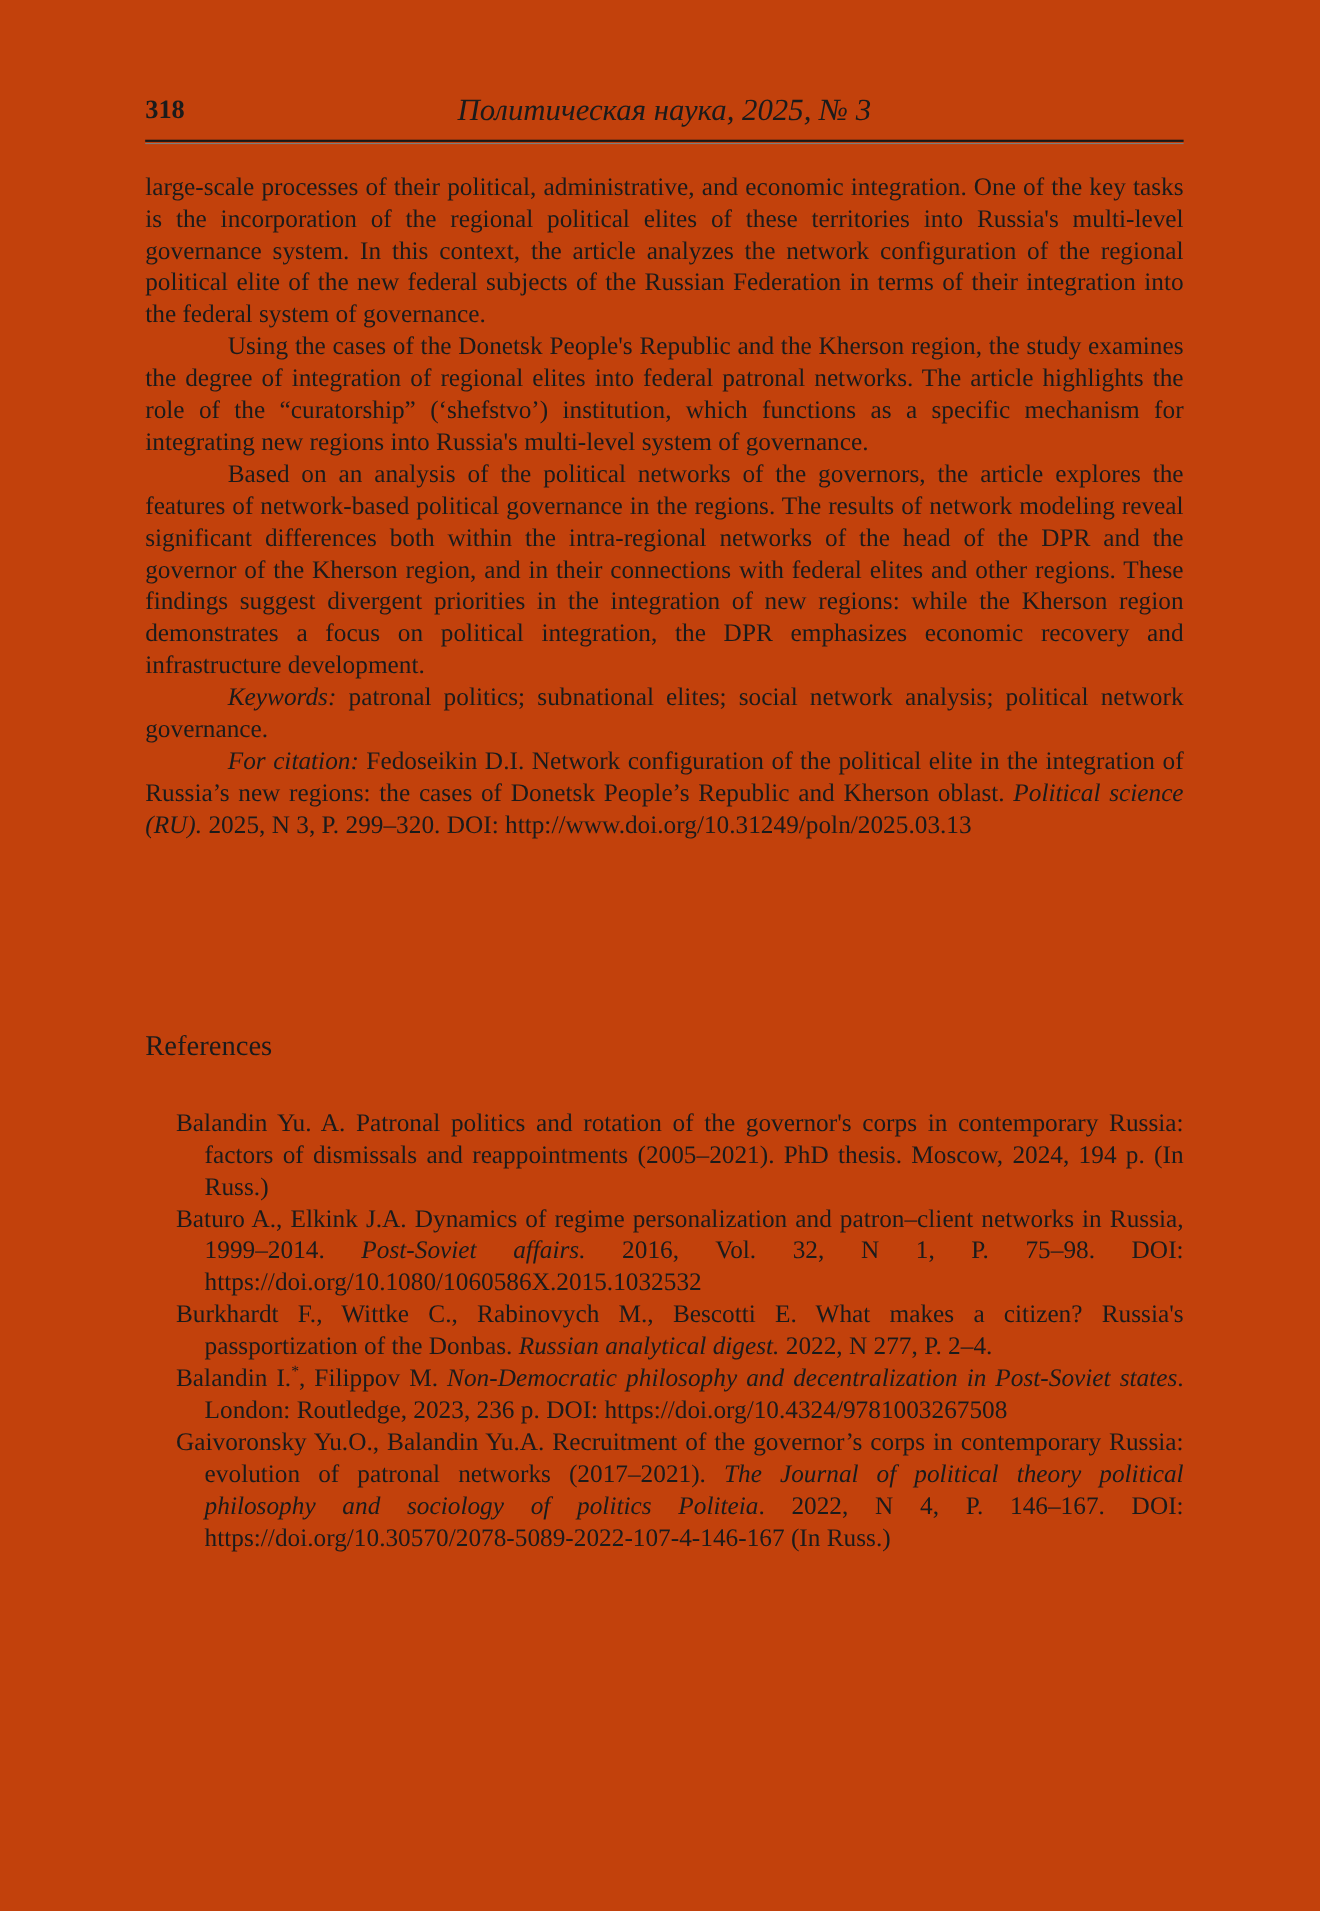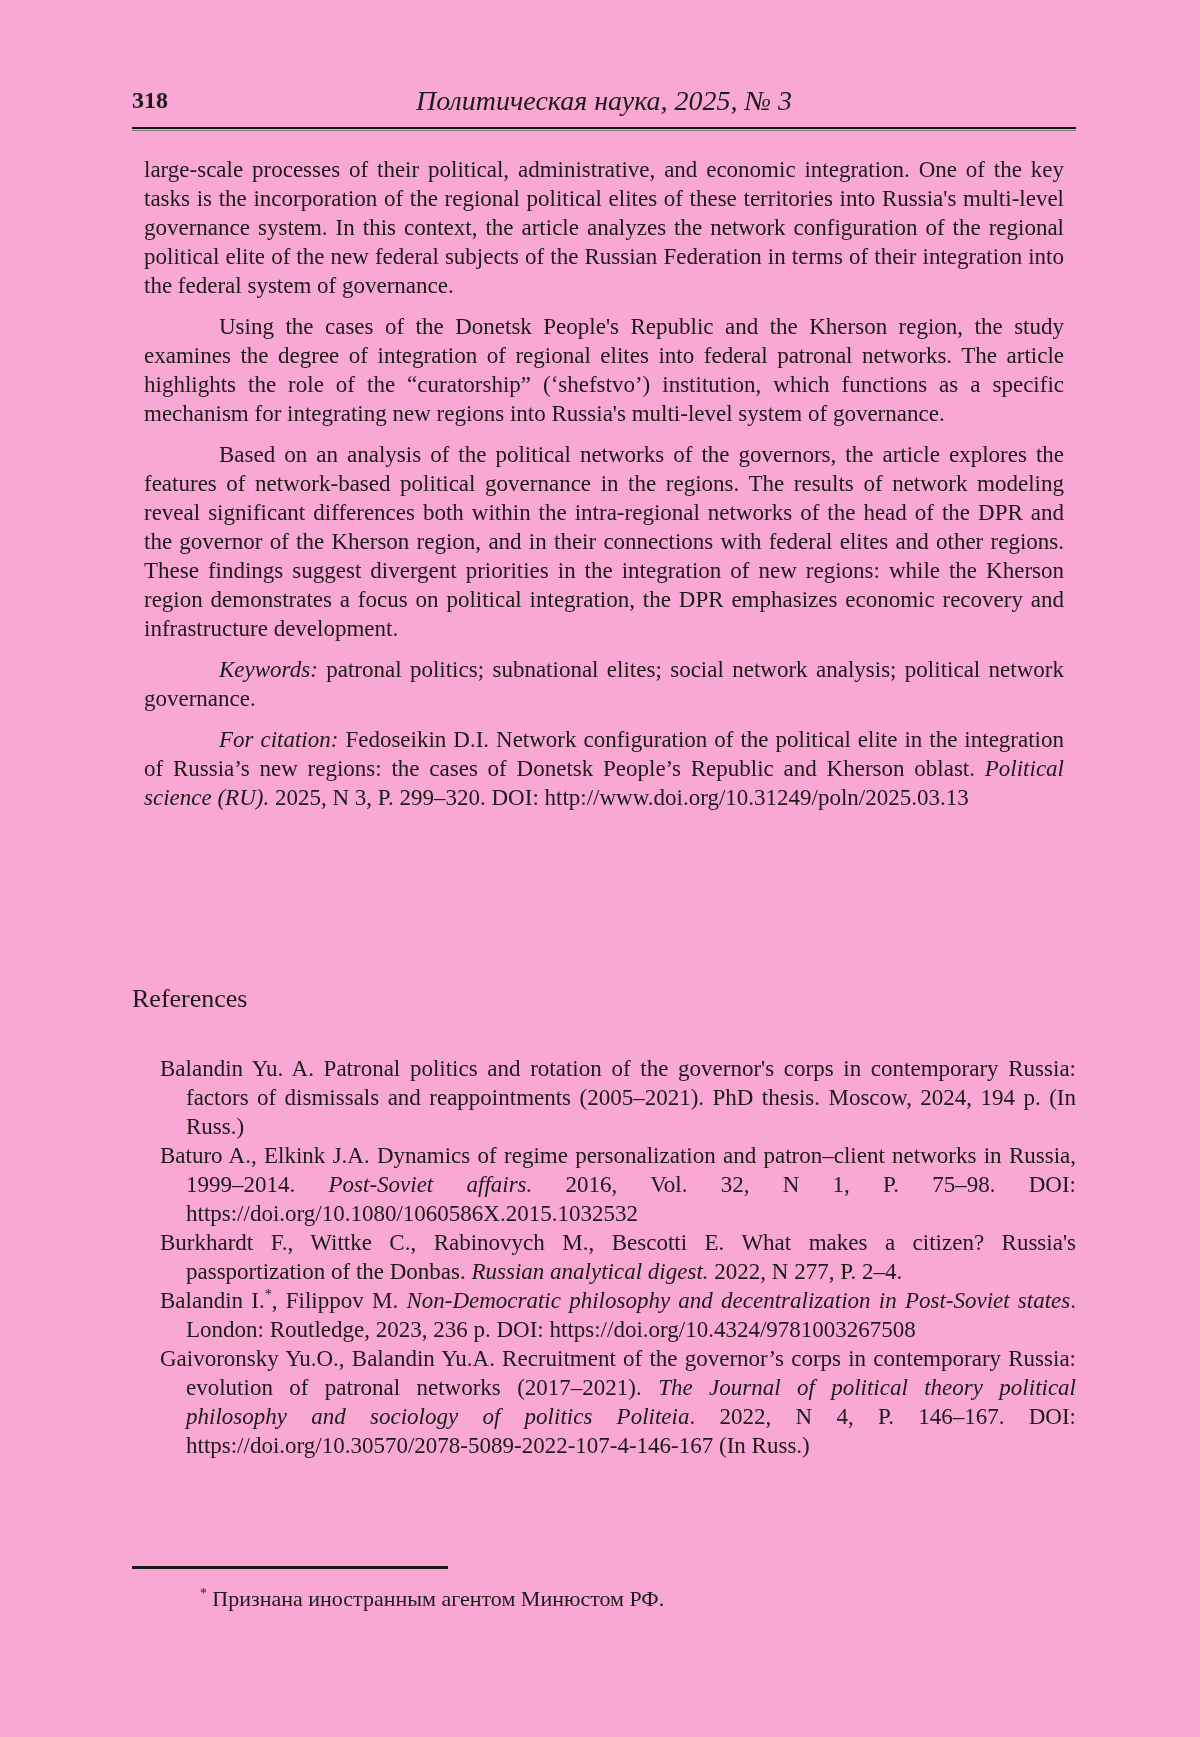--- a/index.html
+++ b/index.html
@@ -5,21 +5,21 @@
   html, body {
     margin: 0;
     padding: 0;
     background: #e8e8e8;
   }
   .page {
     position: relative;
     width: 1200px;
     height: 1737px;
     margin: 0 auto;
-    background: #f9a8d4;
+    background: #c2410c;
     box-sizing: border-box;
     padding: 86px 124px 0 132px;
     font-family: "Liberation Serif", "DejaVu Serif", serif;
     font-size: 23px;
     line-height: 29px;
     color: #1b1b1b;
   }
   .page-header {
     position: relative;
     height: 34px;
@@ -40,21 +40,21 @@
   .header-rule {
     height: 1px;
     border-top: 2px solid #171717;
     border-bottom: 1px solid #7d7d7d;
     margin-top: 7px;
   }
   .abstract {
     margin-top: 24px;
   }
   .para {
-    margin: 12px;
+    margin: 0;
     text-align: justify;
   }
   .para.indent {
     text-indent: 75px;
   }
   .it {
     font-style: italic;
   }
   sup {
     font-size: 0.62em;
@@ -116,18 +116,14 @@
   <h2 class="references-heading">References</h2>
 
   <section class="references">
       <p class="ref"><span>Balandin Yu. A. Patronal politics and rotation of the governor's corps in contemporary Russia: factors of dismissals and reappointments (2005–2021). PhD thesis. Moscow, 2024, 194 p. (In Russ.)</span></p>
       <p class="ref"><span>Baturo A., Elkink J.A. Dynamics of regime personalization and patron–client networks in Russia, 1999–2014. </span><span class="it">Post-Soviet affairs.</span><span> 2016, Vol. 32, N 1, P. 75–98. DOI: https://doi.org/10.1080/1060586X.2015.1032532</span></p>
       <p class="ref"><span>Burkhardt F., Wittke C., Rabinovych M., Bescotti E. What makes a citizen? Russia's passportization of the Donbas. </span><span class="it">Russian analytical digest.</span><span> 2022, N 277, P. 2–4.</span></p>
       <p class="ref"><span>Balandin I.</span><sup>*</sup><span>, Filippov M. </span><span class="it">Non-Democratic philosophy and decentralization in Post-Soviet states</span><span>. London: Routledge, 2023, 236 p. DOI: https://doi.org/10.4324/9781003267508</span></p>
       <p class="ref"><span>Gaivoronsky Yu.O., Balandin Yu.A. Recruitment of the governor’s corps in contemporary Russia: evolution of patronal networks (2017–2021). </span><span class="it">The Journal of political theory political philosophy and sociology of politics Politeia</span><span>. 2022, N 4, P. 146–167. DOI: https://doi.org/10.30570/2078-5089-2022-107-4-146-167 (In Russ.)</span></p>
     </section>
 
-  <div class="footnote-block">
-    <div class="footnote-rule"></div>
-    <p class="footnote-text"><sup>*</sup> <span>Признана иностранным агентом Минюстом РФ.</span></p>
-  </div>
 
 </div>
 
 </body></html>

